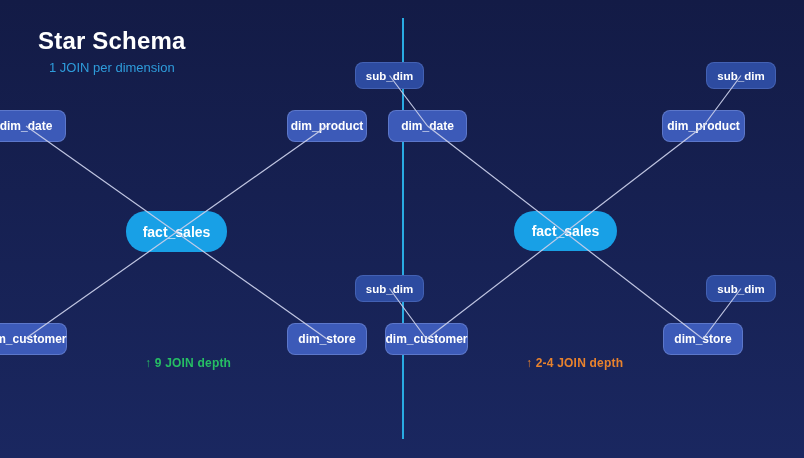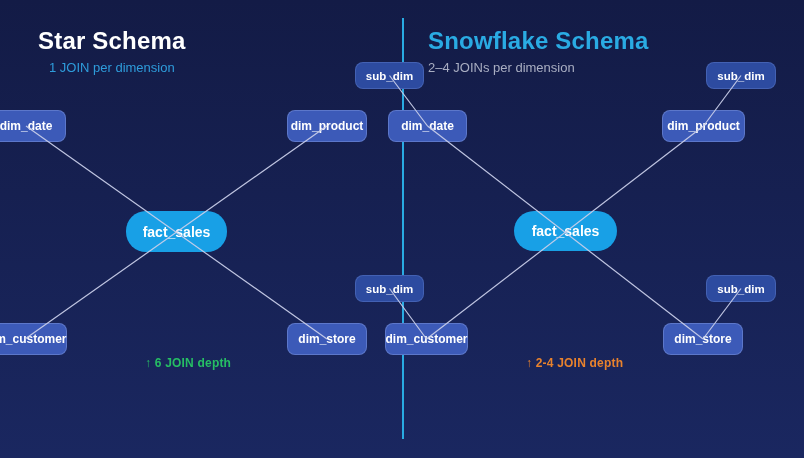--- a/index.html
+++ b/index.html
@@ -66,24 +66,20 @@
 <body>
 
 <div class="stage">
 
   <div class="divider"></div>
 
   <div class="header header-left">
     <h1>Star Schema</h1>
     <div class="sub">1 JOIN per dimension</div>
   </div>
-  <div class="header header-right">
-    <h1>Snowflake Schema</h1>
-    <div class="sub">2–4 JOINs per dimension</div>
-  </div>
 
   <div class="node dim" style="left:-14px;top:110px;width:80px;height:32px">dim_date</div>
   <div class="node dim" style="left:287px;top:110px;width:80px;height:32px">dim_product</div>
   <div class="node dim" style="left:-16px;top:323px;width:83px;height:32px">dim_customer</div>
   <div class="node dim" style="left:287px;top:323px;width:80px;height:32px">dim_store</div>
   <div class="node fact" style="left:126px;top:211px;width:101px;height:41px">fact_sales</div>
 
   <div class="node subdim" style="left:355px;top:62px;width:69px;height:27px">sub_dim</div>
   <div class="node subdim" style="left:706px;top:62px;width:70px;height:27px">sub_dim</div>
   <div class="node subdim" style="left:355px;top:275px;width:69px;height:27px">sub_dim</div>
@@ -101,17 +97,17 @@
 
     <line x1="427.5" y1="126" x2="703" y2="339"></line>
     <line x1="703.5" y1="126" x2="426.5" y2="339"></line>
 
     <line x1="389.5" y1="75.5" x2="427.5" y2="126"></line>
     <line x1="741" y1="75.5" x2="703.5" y2="126"></line>
     <line x1="389.5" y1="288.5" x2="426.5" y2="339"></line>
     <line x1="741" y1="288.5" x2="703" y2="339"></line>
   </svg>
 
-  <div class="depth-label depth-left">↑ 6 JOIN depth</div>
+  <div class="depth-label depth-left">↑ 9 JOIN depth</div>
   <div class="depth-label depth-right">↑ 2-4 JOIN depth</div>
 
 
 </div>
 
 </body></html>

